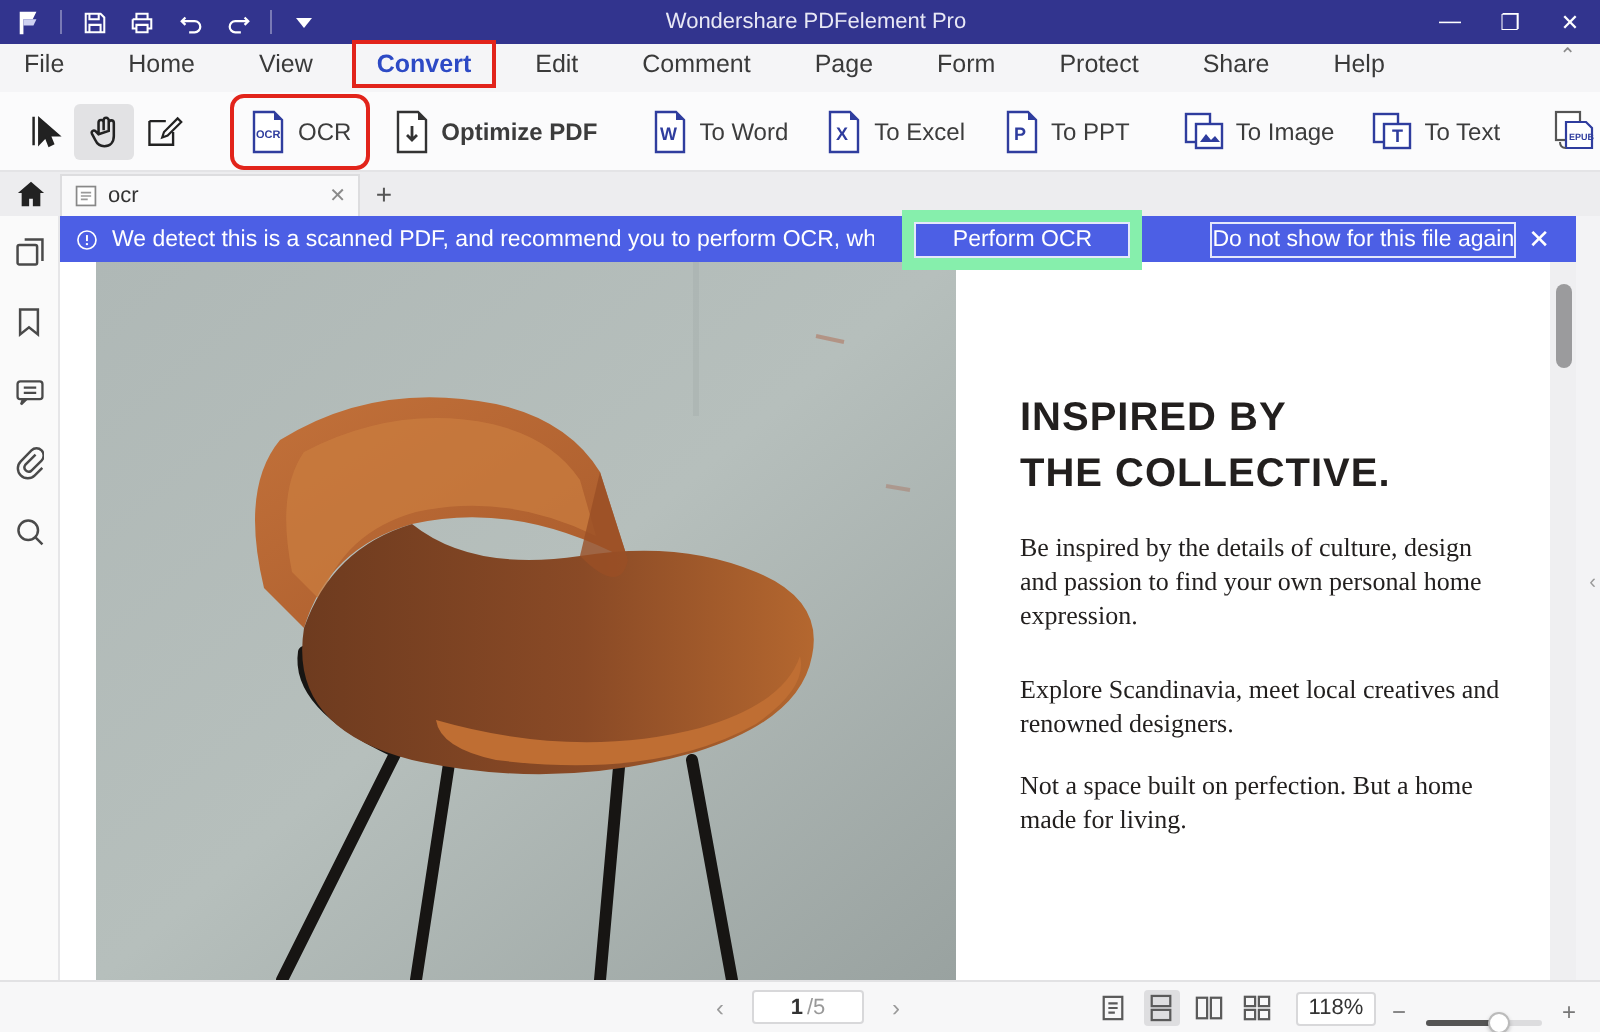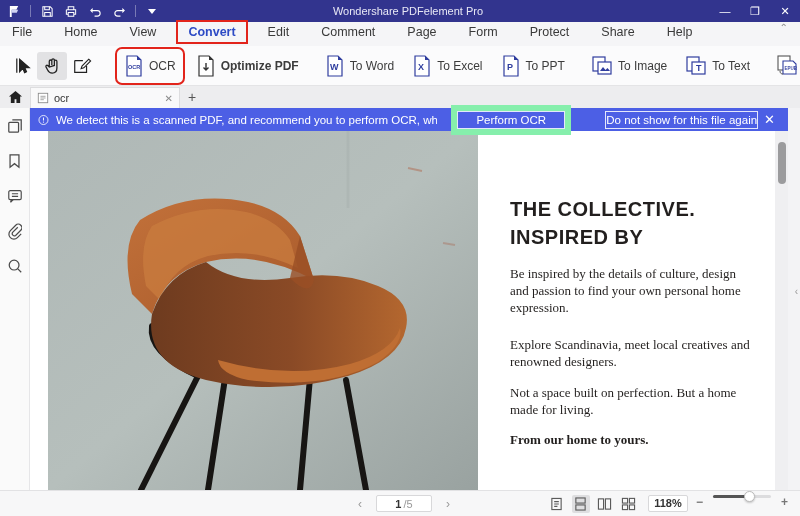--- a/index.html
+++ b/index.html
@@ -80,21 +80,21 @@
 
   
   .statusbar { position:absolute; bottom:0; left:0; width:800px; height:26px; background:#F7F7F8;
     border-top:1px solid #E2E2E4; display:flex; align-items:center; font-size:11px; color:#555; }
   .page-nav { position:absolute; left:358px; display:flex; align-items:center; gap:14px; }
   .nav-arrow { color:#9a9a9a; font-size:12px; cursor:pointer; }
   .page-box { width:56px; height:17px; background:#fff; border:1px solid #D8D8DA; border-radius:2px;
     display:flex; align-items:center; justify-content:center; gap:2px; }
   .page-cur { color:#333; font-weight:700; }
   .page-total { color:#999; }
-  .view-tools { position:absolute; right:10px; display:flex; align-items:flex-start; gap:6px;font-weight:bold; }
+  .view-tools { position:absolute; right:10px; display:flex; align-items:flex-end; gap:6px; }
   .view-icon { width:18px; height:18px; display:flex; align-items:center; justify-content:center; border-radius:2px; cursor:pointer; color:#5a5a5a; }
   .view-icon.selected { background:#DEDEE0; }
   .zoom-box { width:40px; height:17px; background:#fff; border:1px solid #D8D8DA; border-radius:2px;
     display:flex; align-items:center; justify-content:center; color:#333; margin-left:4px; }
   .zoom-minus,.zoom-plus { color:#777; font-size:12px; cursor:pointer; padding:0 2px; }
   .slider { position:relative; width:58px; height:3px; background:#DCDCDE; border-radius:2px; margin:0 2px; cursor:pointer; }
   .slider-fill { position:absolute; left:0; top:0; height:3px; width:34px; background:#555; border-radius:2px; }
   .slider-thumb { position:absolute; left:31px; top:-4px; width:11px; height:11px; border-radius:50%; background:#fff; border:1px solid #BBB; box-shadow:0 1px 2px rgba(0,0,0,.2); cursor:pointer; }
 </style>
 </head>
@@ -343,27 +343,26 @@
       <path d="M104 98 Q150 74 198 84 Q228 91 242 112 L250 140 Q205 118 160 128 Q124 138 112 172 L98 158 Q90 118 104 98 Z" fill="#C97C3F" opacity=".75"></path>
 
       <path d="M104 186 Q96 236 158 252 Q230 268 300 248 Q352 232 358 200 Q364 172 330 158 Q292 142 242 150 Q188 158 158 134 Q118 146 104 186 Z" fill="url(#seatGrad)"></path>
 
       <path d="M170 232 Q240 252 302 236 Q344 224 352 200 Q356 216 330 234 Q280 262 200 252 Q172 246 170 232 Z" fill="#BF6E33"></path>
       <path d="M252 108 L266 152 Q262 170 242 150" fill="#9A4F26" opacity=".8"></path>
     </svg>
 
     <div class="pdf-text">
       <div class="pdf-h1">
+        <div>INSPIRED BY</div>
         <div>THE COLLECTIVE.</div>
-        <div>INSPIRED BY</div>
       </div>
       <p class="pdf-p">Be inspired by the details of culture, design and passion to find your own personal home expression.</p>
       <p class="pdf-p" style="margin-top:20px;">Explore Scandinavia, meet local creatives and renowned designers.</p>
       <p class="pdf-p">Not a space built on perfection. But a home made for living.</p>
-      <p class="pdf-closing">From our home to yours.</p>
     </div>
   </div>
 
   <div class="banner">
     <svg width="14" height="14" viewBox="0 0 16 16">
         <circle cx="8" cy="8" r="6.6" fill="none" stroke="#fff" stroke-width="1.2"></circle>
         <path d="M8 4.4v4.4" stroke="#fff" stroke-width="1.4"></path>
         <circle cx="8" cy="11" r=".9" fill="#fff"></circle>
       </svg>
     <span class="banner-msg">We detect this is a scanned PDF, and recommend you to perform OCR, which enables you to ...</span>

